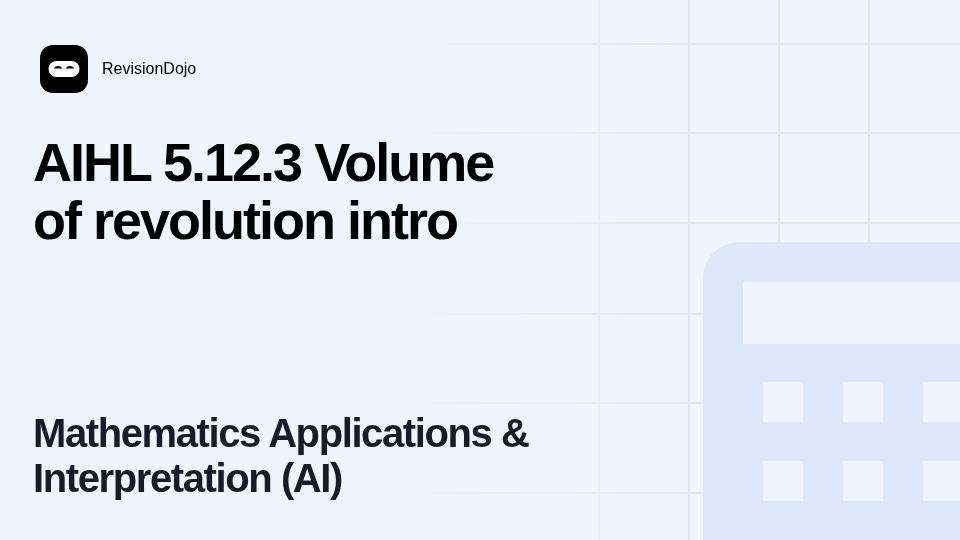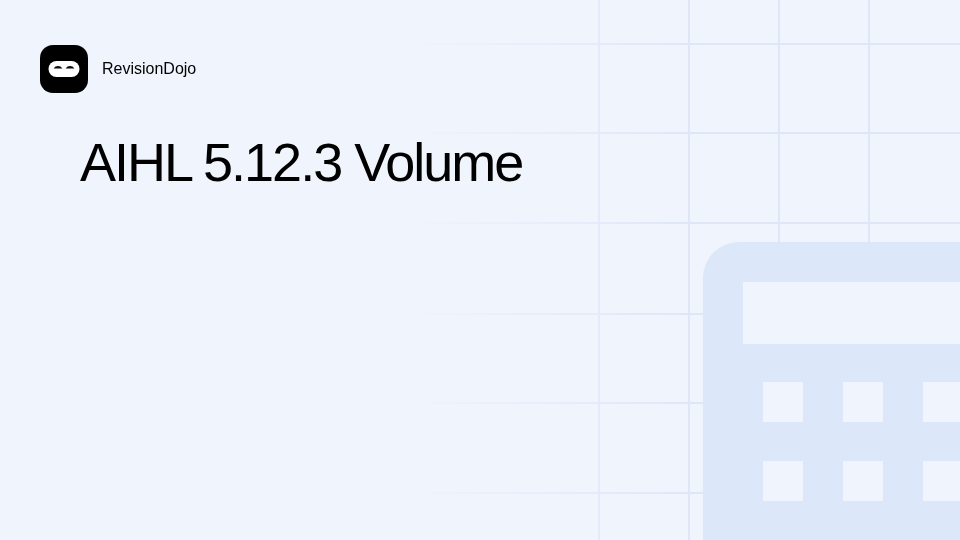--- a/index.html
+++ b/index.html
@@ -78,25 +78,24 @@
     flex:0 0 48px;
   }
 
   
   #title {
     position:absolute;
     left:33px;
     top:126px;
     width:600px;
     font-size:54px;
-    font-weight:400;
+    font-weight:700;
     line-height:1.08;
     letter-spacing:-2.0px;
     color:#000000;
-    margin-left:47px;
   }
 
   
   #subject {
     position:absolute;
     left:33px;
     top:404px;
     width:660px;
     font-size:40px;
     font-weight:700;
@@ -145,17 +144,22 @@
         <rect x="0" y="0" width="48" height="48" rx="13" ry="13" fill="#000000"></rect>
         <rect x="8.5" y="16" width="31" height="16" rx="8" ry="8" fill="#ffffff"></rect>
         <path d="M13.6 23.4 A5.3 5.3 0 0 1 22.4 23.4 Z" fill="#0b0b12"></path>
         <path d="M25.6 23.4 A5.3 5.3 0 0 1 34.4 23.4 Z" fill="#0b0b12"></path>
       </svg>
       <div>RevisionDojo</div>
     </div>
 
     <div id="title">
       <div>AIHL 5.12.3 Volume</div>
+      <div>of revolution intro</div>
     </div>
 
+    <div id="subject">
+      <div>Mathematics Applications &amp;</div>
+      <div>Interpretation (AI)</div>
+    </div>
 
   </div>
 </div>
 
 </body></html>

